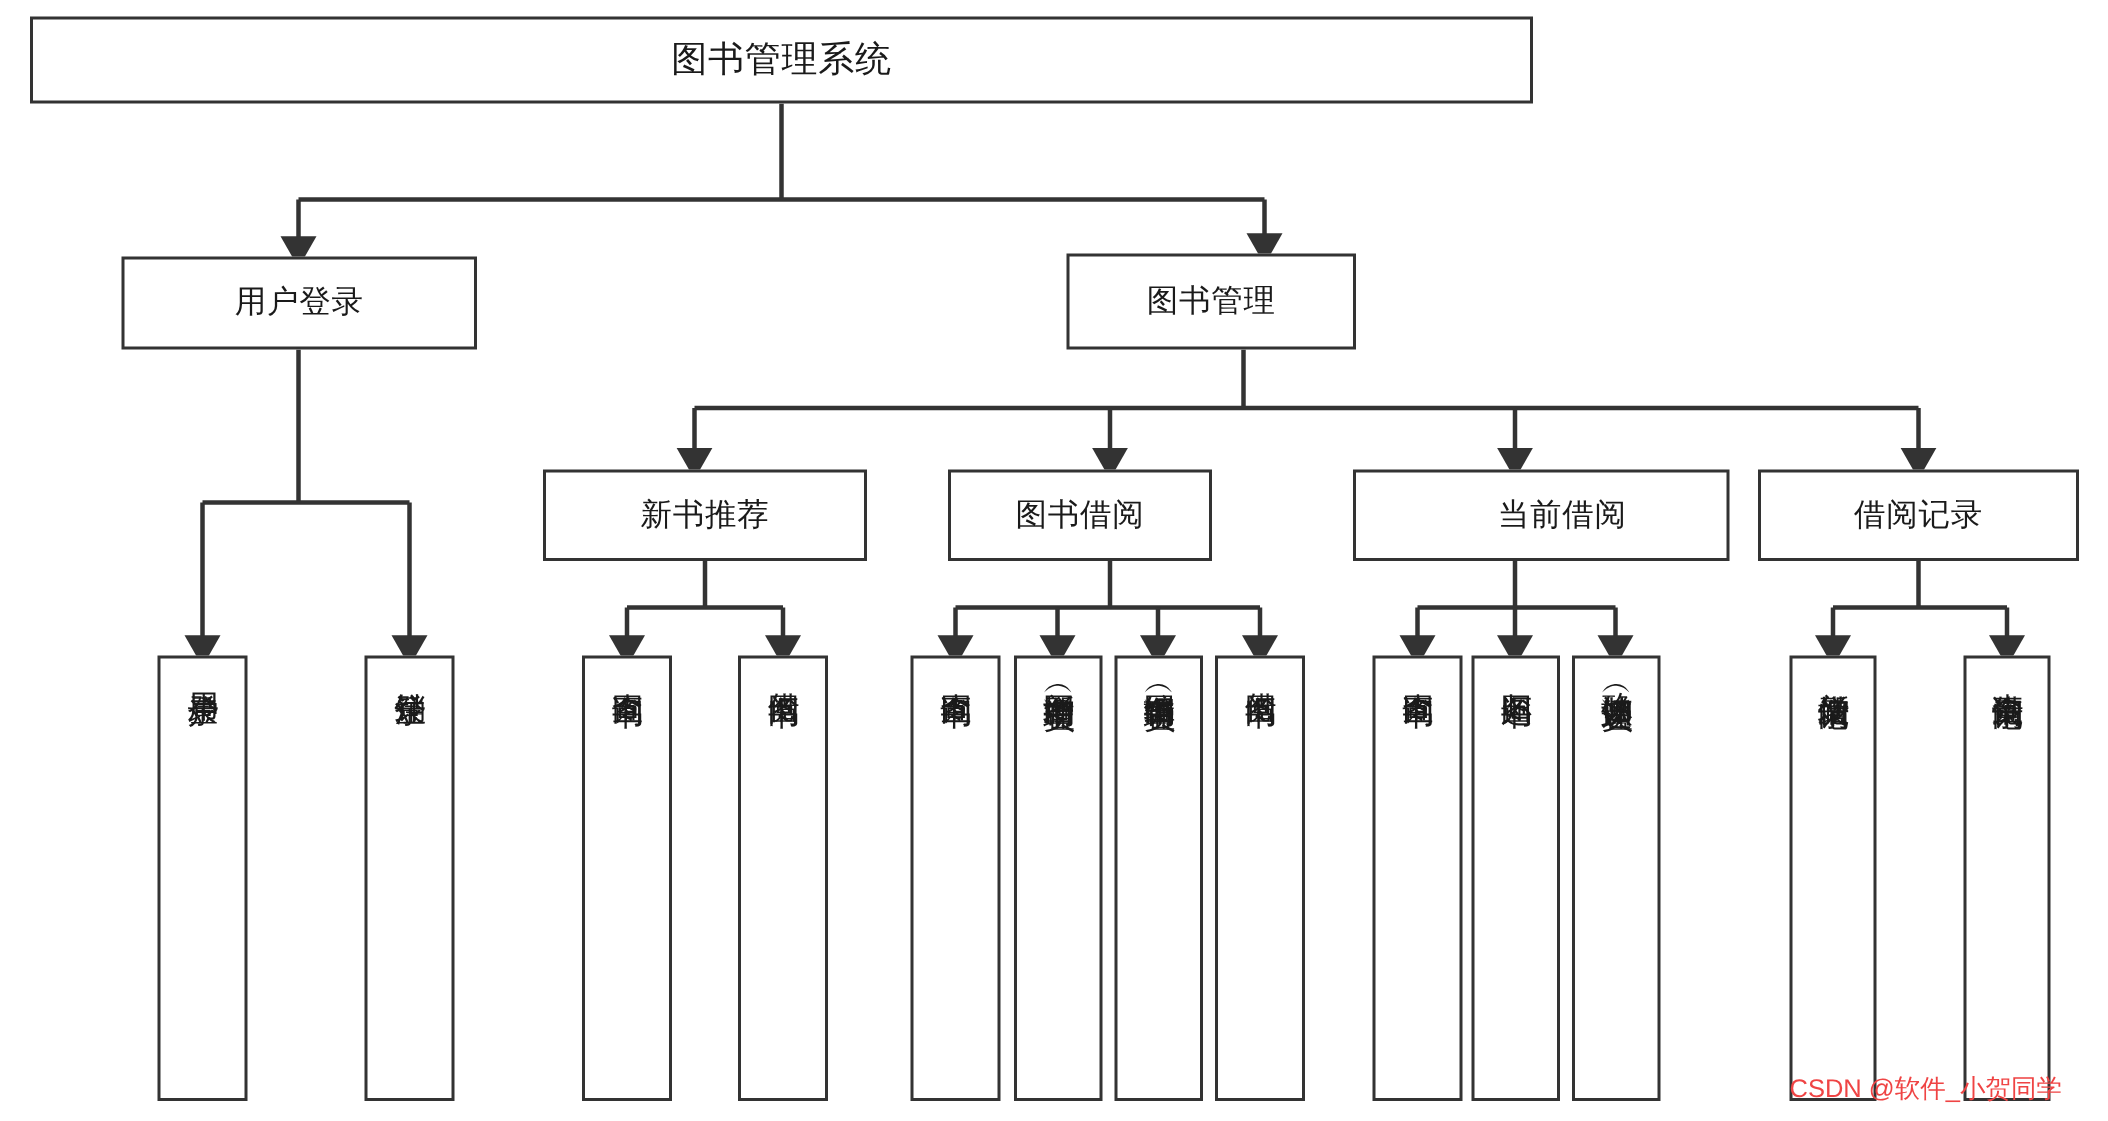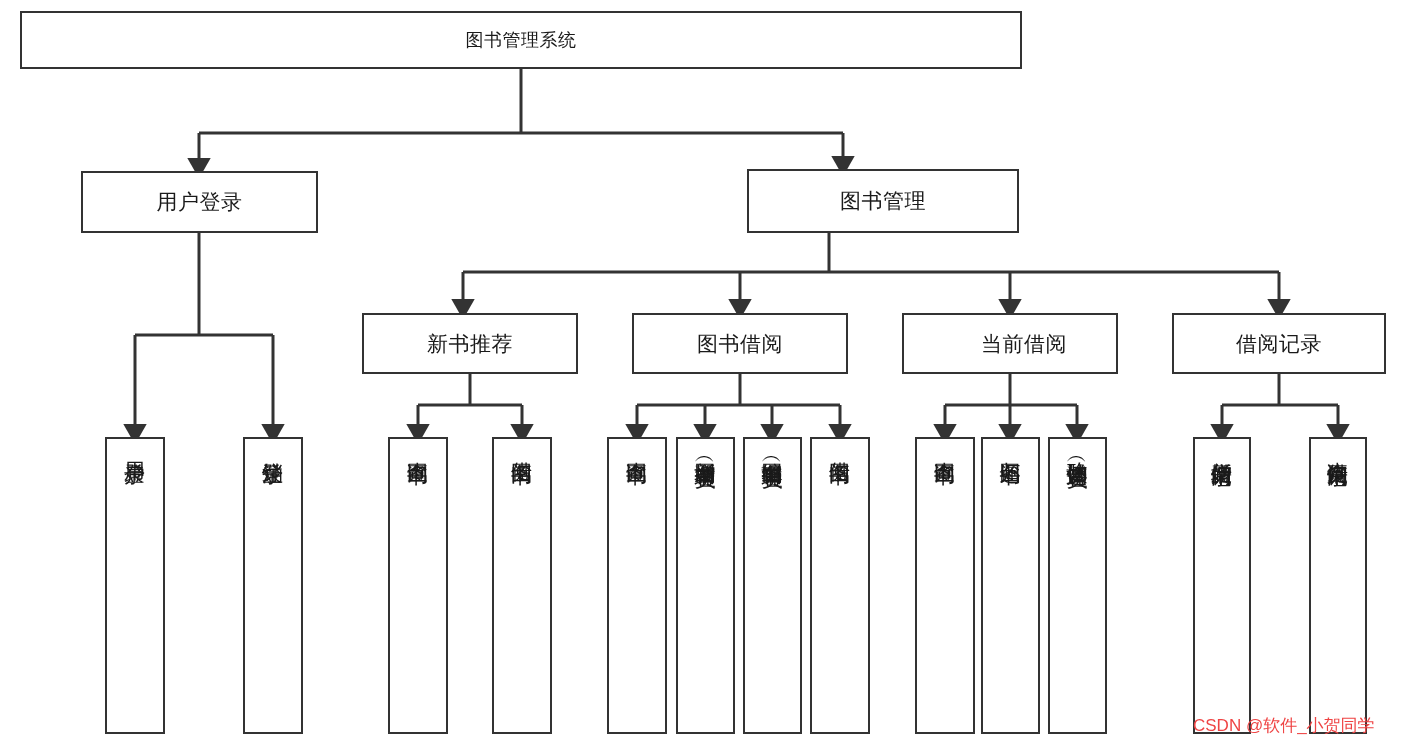--- a/index.html
+++ b/index.html
@@ -51,21 +51,21 @@
     align-items: flex-start;
     padding-top: 6px;
   }
   .node.vert .label {
     writing-mode: vertical-rl;
     text-orientation: upright;
     font-size: 21px;
     line-height: 1.0;
     letter-spacing: 1px;
   }
-  #root-node .label { font-size: 18px; text-align: center; }
+  #root-node .label { font-size: 24px; text-align: center; }
   .watermark {
     position: absolute;
     font-size: 17px;
     color: #ef4444;
     white-space: nowrap;
     z-index: 5;
     font-family: "Liberation Sans", "DejaVu Sans", sans-serif;
   }
 </style>
 </head>
@@ -123,31 +123,31 @@
     </g>
   </svg>
 
   <div class="node horiz" id="root-node" style="left:20px; top:11px; width:1002px; height:58px;">
     <span class="label">图书管理系统</span>
   </div>
 
   <div class="node horiz" style="left:81px; top:171px; width:237px; height:62px;">
     <span class="label">用户登录</span>
   </div>
-  <div class="node horiz" style="left:711px; top:169px; width:272px; height:64px;margin-left:36px;">
+  <div class="node horiz" style="left:711px; top:169px; width:193px; height:64px;">
     <span class="label">图书管理</span>
   </div>
 
   <div class="node horiz" style="left:362px; top:313px; width:216px; height:61px;justify-content:center;">
     <span class="label">新书推荐</span>
   </div>
-  <div class="node horiz" style="left:632px; top:313px; width:216px; height:61px;justify-content:center;">
+  <div class="node horiz" style="left:632px; top:313px; width:176px; height:61px;justify-content:center;">
     <span class="label">图书借阅</span>
   </div>
-  <div class="node horiz" style="left:902px; top:313px; width:216px; height:61px;padding-left:28px;">
+  <div class="node horiz" style="left:902px; top:313px; width:251px; height:61px;padding-left:28px;">
     <span class="label">当前借阅</span>
   </div>
   <div class="node horiz" style="left:1172px; top:313px; width:214px; height:61px;">
     <span class="label">借阅记录</span>
   </div>
 
   <div class="node vert" style="left:105px; top:437px; width:60px; height:297px;">
     <span class="label">用户登录</span>
   </div>
   <div class="node vert" style="left:243px; top:437px; width:60px; height:297px;">

